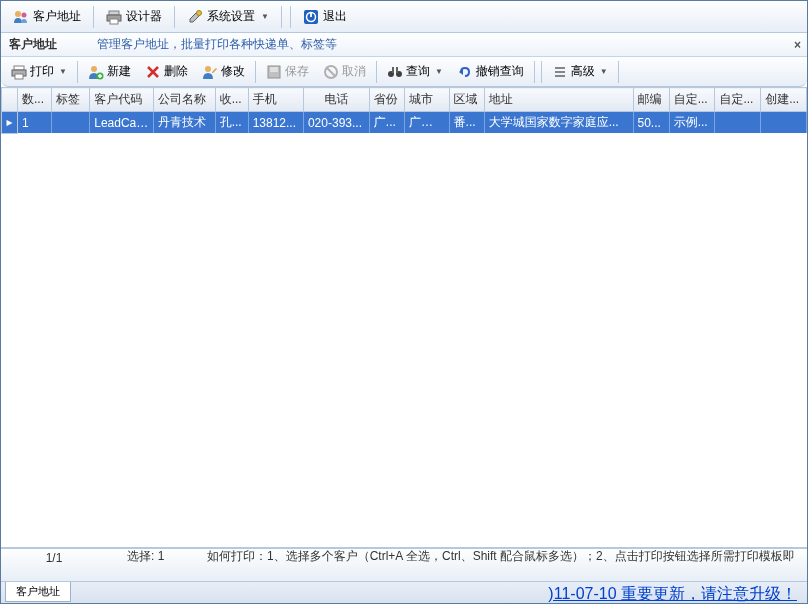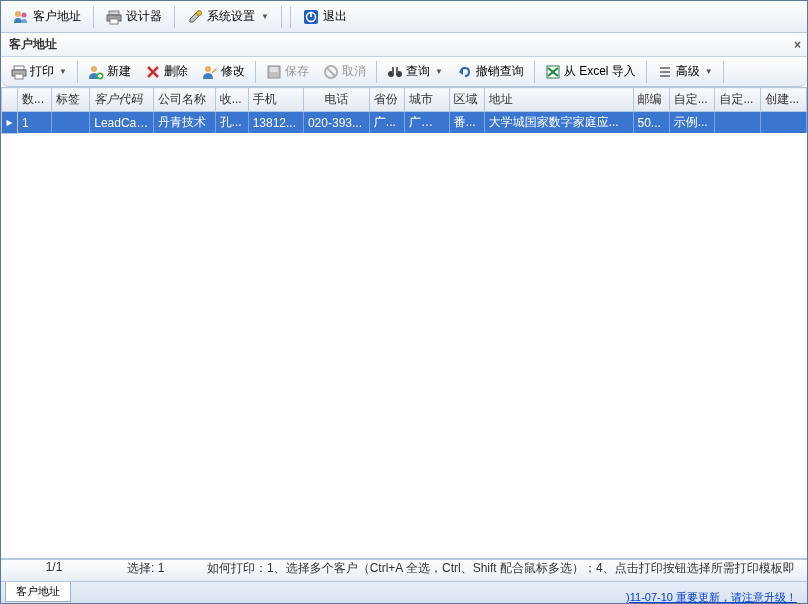--- a/index.html
+++ b/index.html
@@ -31,28 +31,28 @@
 .ab-btn .ico { width: 16px; height: 16px; display: inline-flex; align-items: center; justify-content: center; }
 
 .grid-area { flex: 1; overflow: auto; background: #fff; border-bottom: 1px solid #b5c8de; position: relative; }
 .grid-table { border-collapse: collapse; width: 100%; }
 .grid-table th { background: linear-gradient(to bottom, #f8fafd, #e2e9f3); border: 1px solid #b5c8de; padding: 3px 4px; font-weight: normal; color: #333; text-align: left; white-space: nowrap; height: 20px; }
 .grid-table th.row-indicator { width: 14px; background: linear-gradient(to bottom, #f8fafd, #e2e9f3); }
 .grid-table td { border-right: 1px solid #7aa5e0; padding: 2px 4px; white-space: nowrap; overflow: hidden; text-overflow: ellipsis; height: 18px; }
 .grid-table tr.selected td { background: #3a76d0; color: #fff; }
 .grid-table td.row-indicator { background: linear-gradient(to bottom, #f8fafd, #e2e9f3); text-align: center; color: #555; border: 1px solid #b5c8de; width: 14px; }
 
-.statusbar { height: 22px; background: linear-gradient(to bottom, #fdfefe, #e8eef7); border-top: 1px solid #b5c8de; display: flex; align-items: flex-start; padding: 0 8px; font-size: 12px; color: #333; }
+.statusbar { height: 22px; background: linear-gradient(to bottom, #fdfefe, #e8eef7); border-top: 1px solid #b5c8de; display: flex; align-items: flex-end; padding: 16px 8px; font-size: 12px; color: #333; }
 .statusbar .sb-page { width: 90px; text-align: center; }
 .statusbar .sb-sel { width: 80px; margin-left: 28px; }
 .statusbar .sb-help { flex: 1; overflow: hidden; white-space: nowrap; }
 
 .bottom-tabs { height: 22px; background: linear-gradient(to bottom, #e8eef7, #d8e2ef); border-top: 1px solid #b5c8de; display: flex; align-items: flex-start; padding: 0 4px; position: relative; }
 .bottom-tab { background: #fff; border: 1px solid #a0b0c8; border-top: none; padding: 2px 10px; font-size: 11px; cursor: pointer; }
-.bottom-link { position: absolute; right: 10px; color: #0040d0; text-decoration: underline; cursor: pointer; font-size: 11px; top: 8px; }
+.bottom-link { position: absolute; right: 10px; color: #0040d0; text-decoration: underline; cursor: pointer; font-size: 16px; top: 2px; }
 
 .ico svg { width: 16px; height: 16px; }
 </style>
 </head>
 <body>
 
 <div class="window">
 
 
   <div class="main-toolbar">
@@ -98,20 +98,21 @@
             <circle cx="8" cy="8" r="4.5" fill="none" stroke="#fff" stroke-width="1.5"></circle>
             <line x1="8" y1="3" x2="8" y2="8" stroke="#fff" stroke-width="1.8"></line>
           </svg>
         </span>
       <span>退出</span>
     </div>
   </div>
 
   <div class="subheader">
     <span class="sh-title">客户地址</span>
+    <span class="sh-desc">管理客户地址，批量打印各种快递单、标签等</span>
     <span class="sh-close">×</span>
   </div>
 
   <div class="action-toolbar">
     <div class="ab-btn">
       <span class="ico">
           <svg viewBox="0 0 16 16">
             <rect x="3" y="2" width="10" height="4" fill="#fff" stroke="#808080"></rect>
             <rect x="1" y="6" width="14" height="6" fill="#b0b0b0" stroke="#606060"></rect>
             <rect x="4" y="10" width="8" height="5" fill="#fff" stroke="#808080"></rect>
@@ -187,30 +188,20 @@
     <div class="ab-btn">
       <span class="ico">
           <svg viewBox="0 0 16 16">
             <path d="M4 8 Q4 4 8 4 Q12 4 12 8 Q12 12 8 12" fill="none" stroke="#3060c0" stroke-width="2"></path>
             <polygon points="2,8 6,5 6,11" fill="#3060c0"></polygon>
           </svg>
         </span>
       <span>撤销查询</span>
     </div>
     <div class="tb-sep"></div>
-    <div class="ab-btn">
-      <span class="ico">
-          <svg viewBox="0 0 16 16">
-            <rect x="2" y="2" width="12" height="12" fill="#fff" stroke="#208040"></rect>
-            <line x1="3" y1="4" x2="13" y2="12" stroke="#208040" stroke-width="2"></line>
-            <line x1="13" y1="4" x2="3" y2="12" stroke="#208040" stroke-width="2"></line>
-          </svg>
-        </span>
-      <span>从 Excel 导入</span>
-    </div>
     <div class="tb-sep"></div>
     <div class="ab-btn">
       <span class="ico">
           <svg viewBox="0 0 16 16">
             <line x1="3" y1="4" x2="13" y2="4" stroke="#606060" stroke-width="1.5"></line>
             <line x1="3" y1="8" x2="13" y2="8" stroke="#606060" stroke-width="1.5"></line>
             <line x1="3" y1="12" x2="13" y2="12" stroke="#606060" stroke-width="1.5"></line>
           </svg>
         </span>
       <span>高级</span>
@@ -219,21 +210,21 @@
     <div class="tb-sep"></div>
   </div>
 
   <div class="grid-area">
     <table class="grid-table" id="grid-table">
       <thead>
           <tr id="grid-head">
             <th class="row-indicator"></th>
             <th style="width: 32px;">数...</th>
             <th style="width: 36px;">标签</th>
-            <th style="width: 60px; font-style: italic;">客户代码</th>
+            <th style="width: 60px;">客户代码</th>
             <th style="width: 58px;">公司名称</th>
             <th style="width: 30px;">收...</th>
             <th style="width: 52px;">手机</th>
             <th style="width: 62px; text-align: center;">电话</th>
             <th style="width: 28px;">省份</th>
             <th style="width: 42px;">城市</th>
             <th style="width: 30px;">区域</th>
             <th style="width: 140px;">地址</th>
             <th style="width: 34px;">邮编</th>
             <th style="width: 40px;">自定...</th>
@@ -260,21 +251,21 @@
             <td style="max-width: 40px;"></td>
             <td style="max-width: 40px;"></td>
           </tr>
         </tbody>
     </table>
   </div>
 
   <div class="statusbar">
     <span class="sb-page">1/1</span>
     <span class="sb-sel">选择: 1</span>
-    <span class="sb-help">如何打印：1、选择多个客户（Ctrl+A 全选，Ctrl、Shift 配合鼠标多选）；4、点击打印按钮选择所需打印模板即</span>
+    <span class="sb-help">如何打印：1、选择多个客户（Ctrl+A 全选，Ctrl、Shift 配合鼠标多选）；2、点击打印按钮选择所需打印模板即</span>
   </div>
 
   <div class="bottom-tabs">
     <div class="bottom-tab">客户地址</div>
     <a class="bottom-link">)11-07-10 重要更新，请注意升级！</a>
   </div>
 
 </div>
 
 </body></html>

